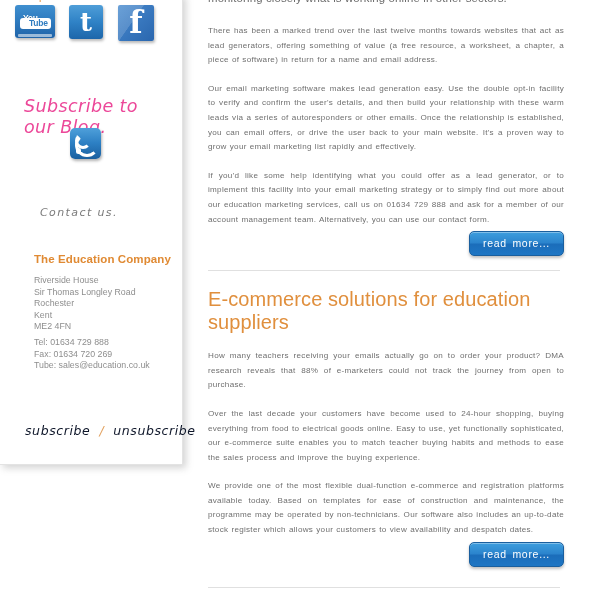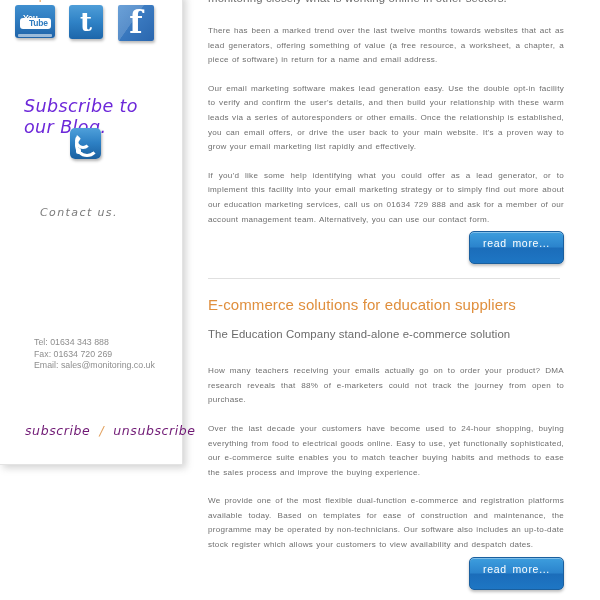--- a/index.html
+++ b/index.html
@@ -119,21 +119,21 @@
   
   #subscribe-blog {
     position: absolute;
     left: 24px;
     top: 102px;
     width: 150px;
   }
   .handwriting {
     font-family: "DejaVu Sans", sans-serif;
     font-style: italic;
-    color: #6d28d9;
+    color: #ec4899;
   }
   #subscribe-blog-heading {
     font-size: 17.5px;
     line-height: 21px;
     letter-spacing: .4px;
   }
   #rss-icon {
     position: absolute;
     left: 46px;
     top: 32px;
@@ -203,21 +203,21 @@
   #sub-unsub {
     position: absolute;
     left: 25px;
     top: 429px;
     font-size: 12.5px;
     letter-spacing: .6px;
     color: #e2a15e;
     font-family: "DejaVu Sans", sans-serif;
     font-style: italic;
   }
-  #sub-unsub a { color: #701a75; text-decoration: none; }
+  #sub-unsub a { color: #0f172a; text-decoration: none; }
   #sub-unsub .sep { margin: 0 9px; color:#e2a15e; }
 
   
   #main {
     position: absolute;
     left: 208px;
     top: 0;
     width: 368px;
   }
 
@@ -238,21 +238,21 @@
     font-size: 11.4px;
     line-height: 17px;
     color: #6b6b6b;
     margin: 0 0 14px 0;
     letter-spacing: .15px;
     width: 356px;
   }
 
   .section-heading {
     font-family: "Liberation Sans", sans-serif;
-    font-size: 15px;
+    font-size: 20px;
     color: #e08f3d;
     margin: 0 0 15px 0;
     letter-spacing: .1px;
     font-weight: normal;
   }
 
   .subheading {
     font-family: "Liberation Sans", sans-serif;
     font-size: 11.4px;
     color: #6b6b6b;
@@ -273,21 +273,21 @@
     text-align: right;
     margin: -4px 0 0 0;
   }
   .read-more-btn {
     display: inline-block;
     font-family: "Liberation Sans", sans-serif;
     font-size: 10.5px;
     color: #ffffff;
     letter-spacing: .7px;
     word-spacing: 2px;
-    padding: 5px 13px 14px 13px;
+    padding: 5px 13px 6px 13px;
     border-radius: 5px;
     background: linear-gradient(180deg, #3d9ede 0%, #2b84cd 47%, #1b6dba 53%, #1e76c4 100%);
     border: 1px solid #1a5f9e;
     box-shadow: 0 2px 3px rgba(0,0,0,0.25), inset 0 1px 0 rgba(255,255,255,0.35);
     text-decoration: none;
     cursor: pointer;
   }
 </style>
 </head>
 <body>
@@ -321,26 +321,34 @@
       <div id="subscribe-blog-heading" class="handwriting">Subscribe to our Blog.</div>
       <a id="rss-icon">
         <span class="arc1"></span>
         <span class="arc2"></span>
         <span class="dot"></span>
       </a>
     </div>
 
     <div id="contact-heading">Contact us.</div>
 
-
+    <div id="company-name">The Education Company</div>
+
+    <div id="address-block">
+      <span class="addr-line">Riverside House</span>
+      <span class="addr-line">Sir Thomas Longley Road</span>
+      <span class="addr-line">Rochester</span>
+      <span class="addr-line">Kent</span>
+      <span class="addr-line">ME2 4FN</span>
+    </div>
 
     <div id="contact-block">
-      <span class="addr-line">Tel: 01634 343 888</span>
+      <span class="addr-line">Tel: 01634 729 888</span>
       <span class="addr-line">Fax: 01634 720 269</span>
-      <span class="addr-line">Email: sales@monitoring.co.uk</span>
+      <span class="addr-line">Tube: sales@education.co.uk</span>
     </div>
 
     <div id="sub-unsub">
       <a>subscribe</a><span class="sep">/</span><a>unsubscribe</a>
     </div>
 
   </div>
 
   <div id="main">
 
@@ -352,21 +360,20 @@
       <p class="body-para" style="margin-bottom:8px;">If you'd like some help identifying what you could offer as a lead generator, or to implement this facility into your email marketing strategy or to simply find out more about our education marketing services, call us on 01634 729 888 and ask for a member of our account management team. Alternatively, you can use our contact form.</p>
       <div class="btn-row">
         <a class="read-more-btn">read  more...</a>
       </div>
     </div>
 
     <div class="divider"></div>
 
     <div>
       <h2 class="section-heading">E-commerce solutions for education suppliers</h2>
-      <h3 class="subheading">The Education Company stand-alone e-commerce solution</h3>
       <p class="body-para">How many teachers receiving your emails actually go on to order your product? DMA research reveals that 88% of e-marketers could not track the journey from open to purchase.</p>
       <p class="body-para">Over the last decade your customers have become used to 24-hour shopping, buying everything from food to electrical goods online.  Easy to use, yet functionally sophisticated, our e-commerce suite enables you to match teacher buying habits and methods to ease the sales process and improve the buying experience.</p>
       <p class="body-para" style="margin-bottom:8px;">We provide one of the most flexible dual-function e-commerce and registration platforms available today. Based on templates for ease of construction and maintenance, the programme may be operated by non-technicians. Our software also includes an up-to-date stock register which allows your customers to view availability and despatch dates.</p>
       <div class="btn-row">
         <a class="read-more-btn">read  more...</a>
       </div>
     </div>
 
     <div class="divider" style="margin-top:20px;margin-bottom:18px;"></div>
 

